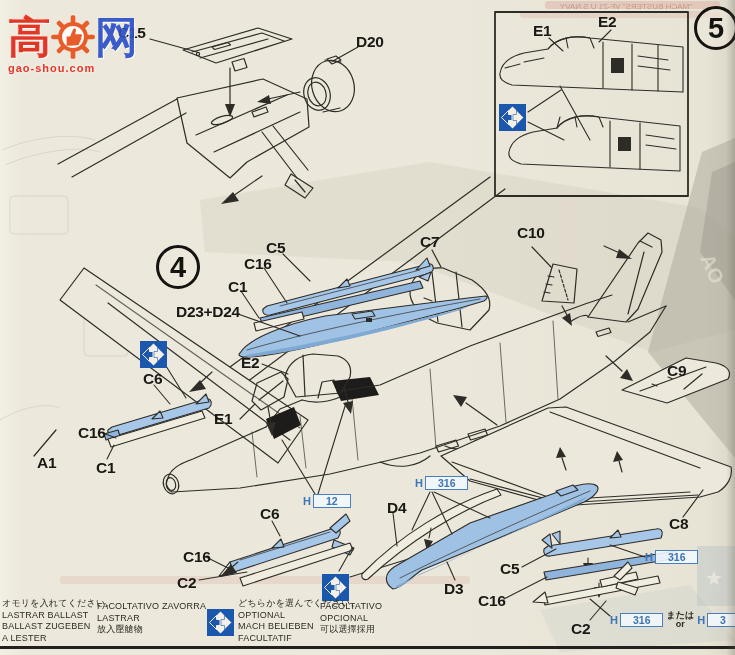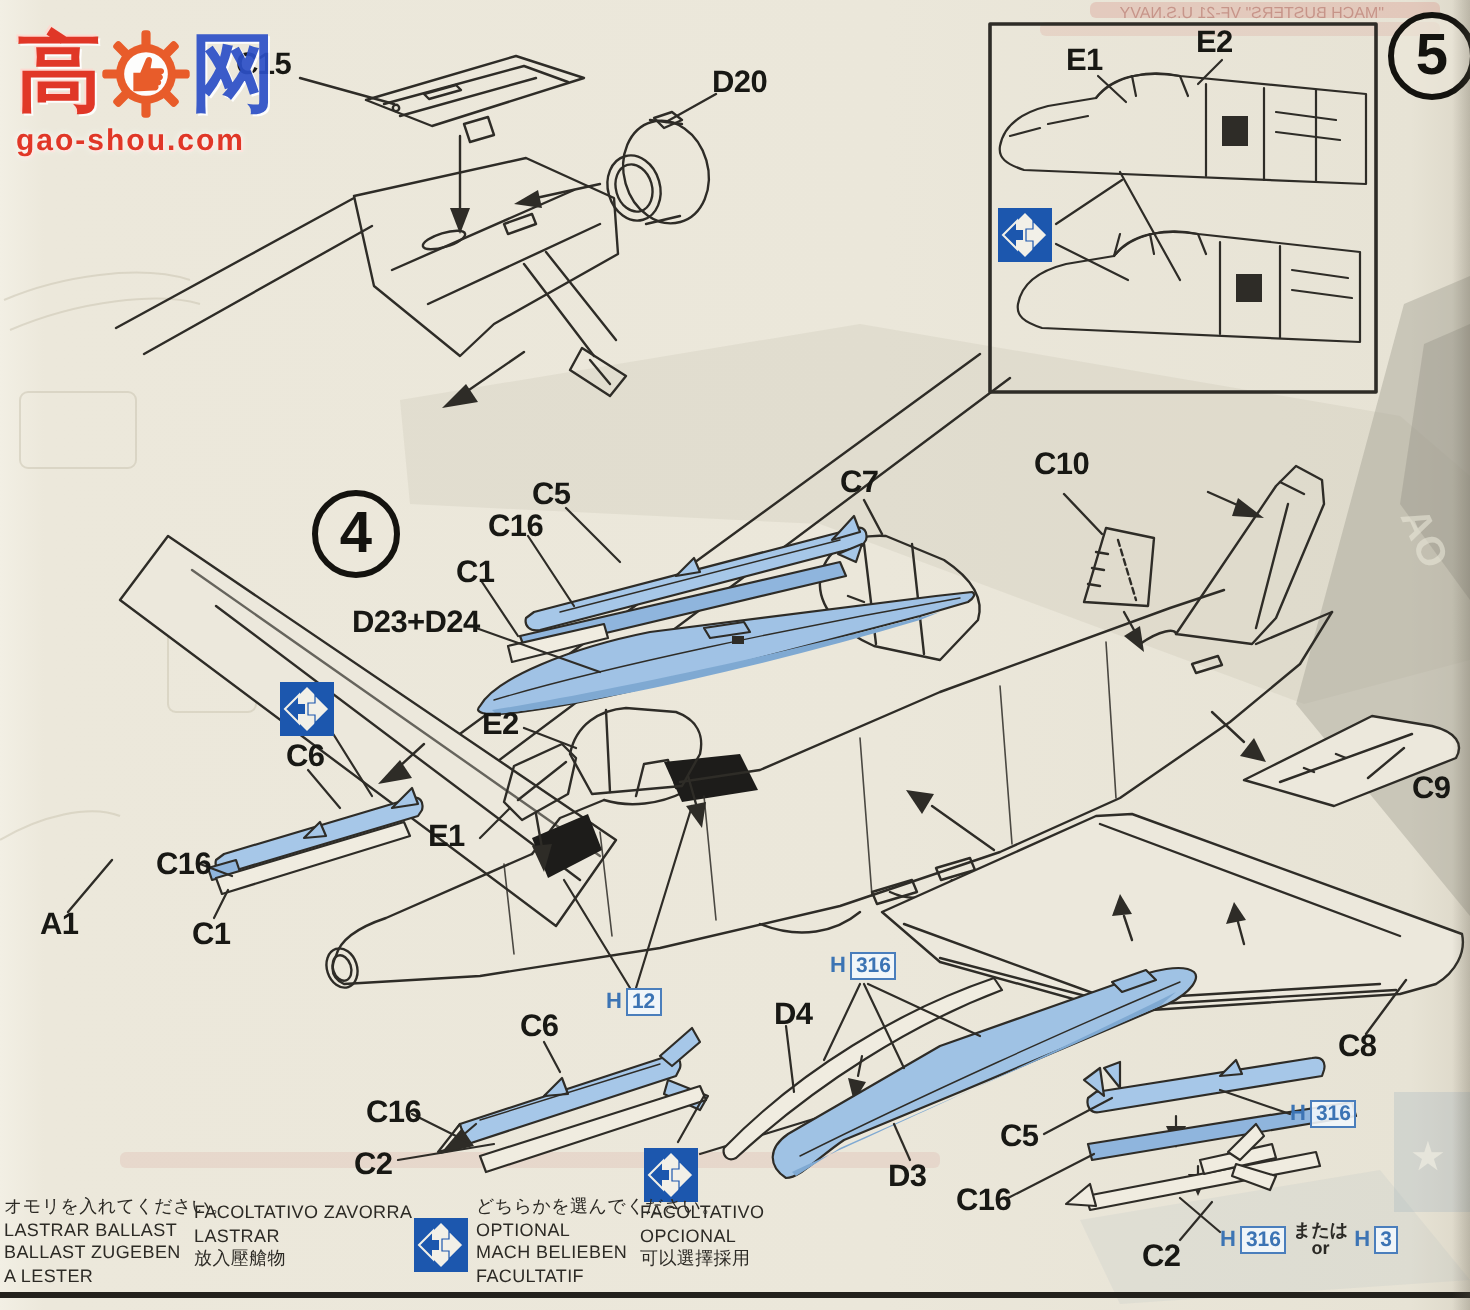--- a/index.html
+++ b/index.html
@@ -6,35 +6,35 @@
   body{width:735px;height:655px;overflow:hidden;position:relative;
        font-family:"Liberation Sans",sans-serif;}
   .paper{position:absolute;left:0;top:0;width:735px;height:655px;overflow:hidden;
        background:linear-gradient(90deg,#f2efe4 0,#ece8db 3%,#ebe7da 60%,#e7e3d5 96%,#dcd7c8 100%);}
   .artsvg{position:absolute;left:0;top:0;}
   .plabel{position:absolute;font-weight:bold;font-size:15.5px;letter-spacing:-0.3px;
        color:#181814;white-space:nowrap;}
   .hlabel{position:absolute;font-size:11px;font-weight:bold;color:#3c74b4;white-space:nowrap;
        display:flex;align-items:center;}
   .hnum{display:inline-block;border:1px solid #4a7ebc;background:rgba(242,247,252,.9);
-       padding:0 2px;margin-left:2px;font-size:10.5px;line-height:12px;color:#3c74b4;}
+       padding:0 12px;margin-left:2px;font-size:10.5px;line-height:12px;color:#3c74b4;}
   .orstack{display:inline-flex;flex-direction:column;align-items:center;margin:0 3px;
        color:#2a2925;font-size:9px;line-height:9px;font-weight:bold;}
   .stepnum{position:absolute;width:38px;height:38px;border:3.5px solid #14130f;border-radius:50%;
        display:flex;align-items:center;justify-content:center;font-size:29px;font-weight:bold;
        color:#14130f;background:rgba(236,232,219,.6);}
   .smallcol{position:absolute;font-size:9px;line-height:11.5px;color:#2c2a25;
        letter-spacing:.2px;white-space:nowrap;}
   .opticon{position:absolute;}
   .watermark{position:absolute;left:8px;top:14px;width:165px;opacity:.92;}
   .wm-row{display:flex;align-items:center;}
   .wm-char{font-size:43px;font-weight:bold;line-height:46px;}
   .wm-red{color:#e02818;text-shadow:1px 1px 0 #fff,-1px -1px 0 #ffd8d0;}
   .wm-blue{color:#2c50c8;text-shadow:1px 1px 0 #fff;}
-  .wm-domain{font-size:15px;font-weight:bold;color:#e02818;letter-spacing:1px;
+  .wm-domain{font-size:11px;font-weight:bold;color:#e02818;letter-spacing:1px;
        text-shadow:0 0 3px #fff,1px 1px 0 #ffe0da;margin-top:2px;}
   .bottomrule{position:absolute;left:0;top:646px;width:735px;height:2.5px;background:#23211c;}
   .edgeshade{position:absolute;right:0;top:0;width:9px;height:655px;
        background:linear-gradient(90deg,rgba(90,85,70,0) 0,rgba(90,85,70,.25) 100%);}
 </style>
 </head>
 <body>
 
 <div class="paper">
 
@@ -287,22 +287,22 @@
       <div class="plabel" style="left: 244px; top: 255px;">C16</div>
       <div class="plabel" style="left: 228px; top: 278px;">C1</div>
       <div class="plabel" style="left: 176px; top: 303px;">D23+D24</div>
       <div class="plabel" style="left: 420px; top: 233px;">C7</div>
       <div class="plabel" style="left: 517px; top: 224px;">C10</div>
       <div class="plabel" style="left: 241px; top: 354px;">E2</div>
       <div class="plabel" style="left: 214px; top: 410px;">E1</div>
       <div class="plabel" style="left: 143px; top: 370px;">C6</div>
       <div class="plabel" style="left: 78px; top: 424px;">C16</div>
       <div class="plabel" style="left: 96px; top: 459px;">C1</div>
-      <div class="plabel" style="left: 20px; top: 454px; text-align: center;">A1</div>
-      <div class="plabel" style="left: 706px; top: 362px; margin-top: 24px;">C9</div>
+      <div class="plabel" style="left: 37px; top: 454px; text-align: center;">A1</div>
+      <div class="plabel" style="left: 667px; top: 362px;">C9</div>
       <div class="plabel" style="left: 669px; top: 515px;">C8</div>
       <div class="plabel" style="left: 260px; top: 505px;">C6</div>
       <div class="plabel" style="left: 183px; top: 548px;">C16</div>
       <div class="plabel" style="left: 177px; top: 574px;">C2</div>
       <div class="plabel" style="left: 387px; top: 499px;">D4</div>
       <div class="plabel" style="left: 444px; top: 580px;">D3</div>
       <div class="plabel" style="left: 500px; top: 560px;">C5</div>
       <div class="plabel" style="left: 478px; top: 592px;">C16</div>
       <div class="plabel" style="left: 571px; top: 620px;">C2</div>
     </div>

